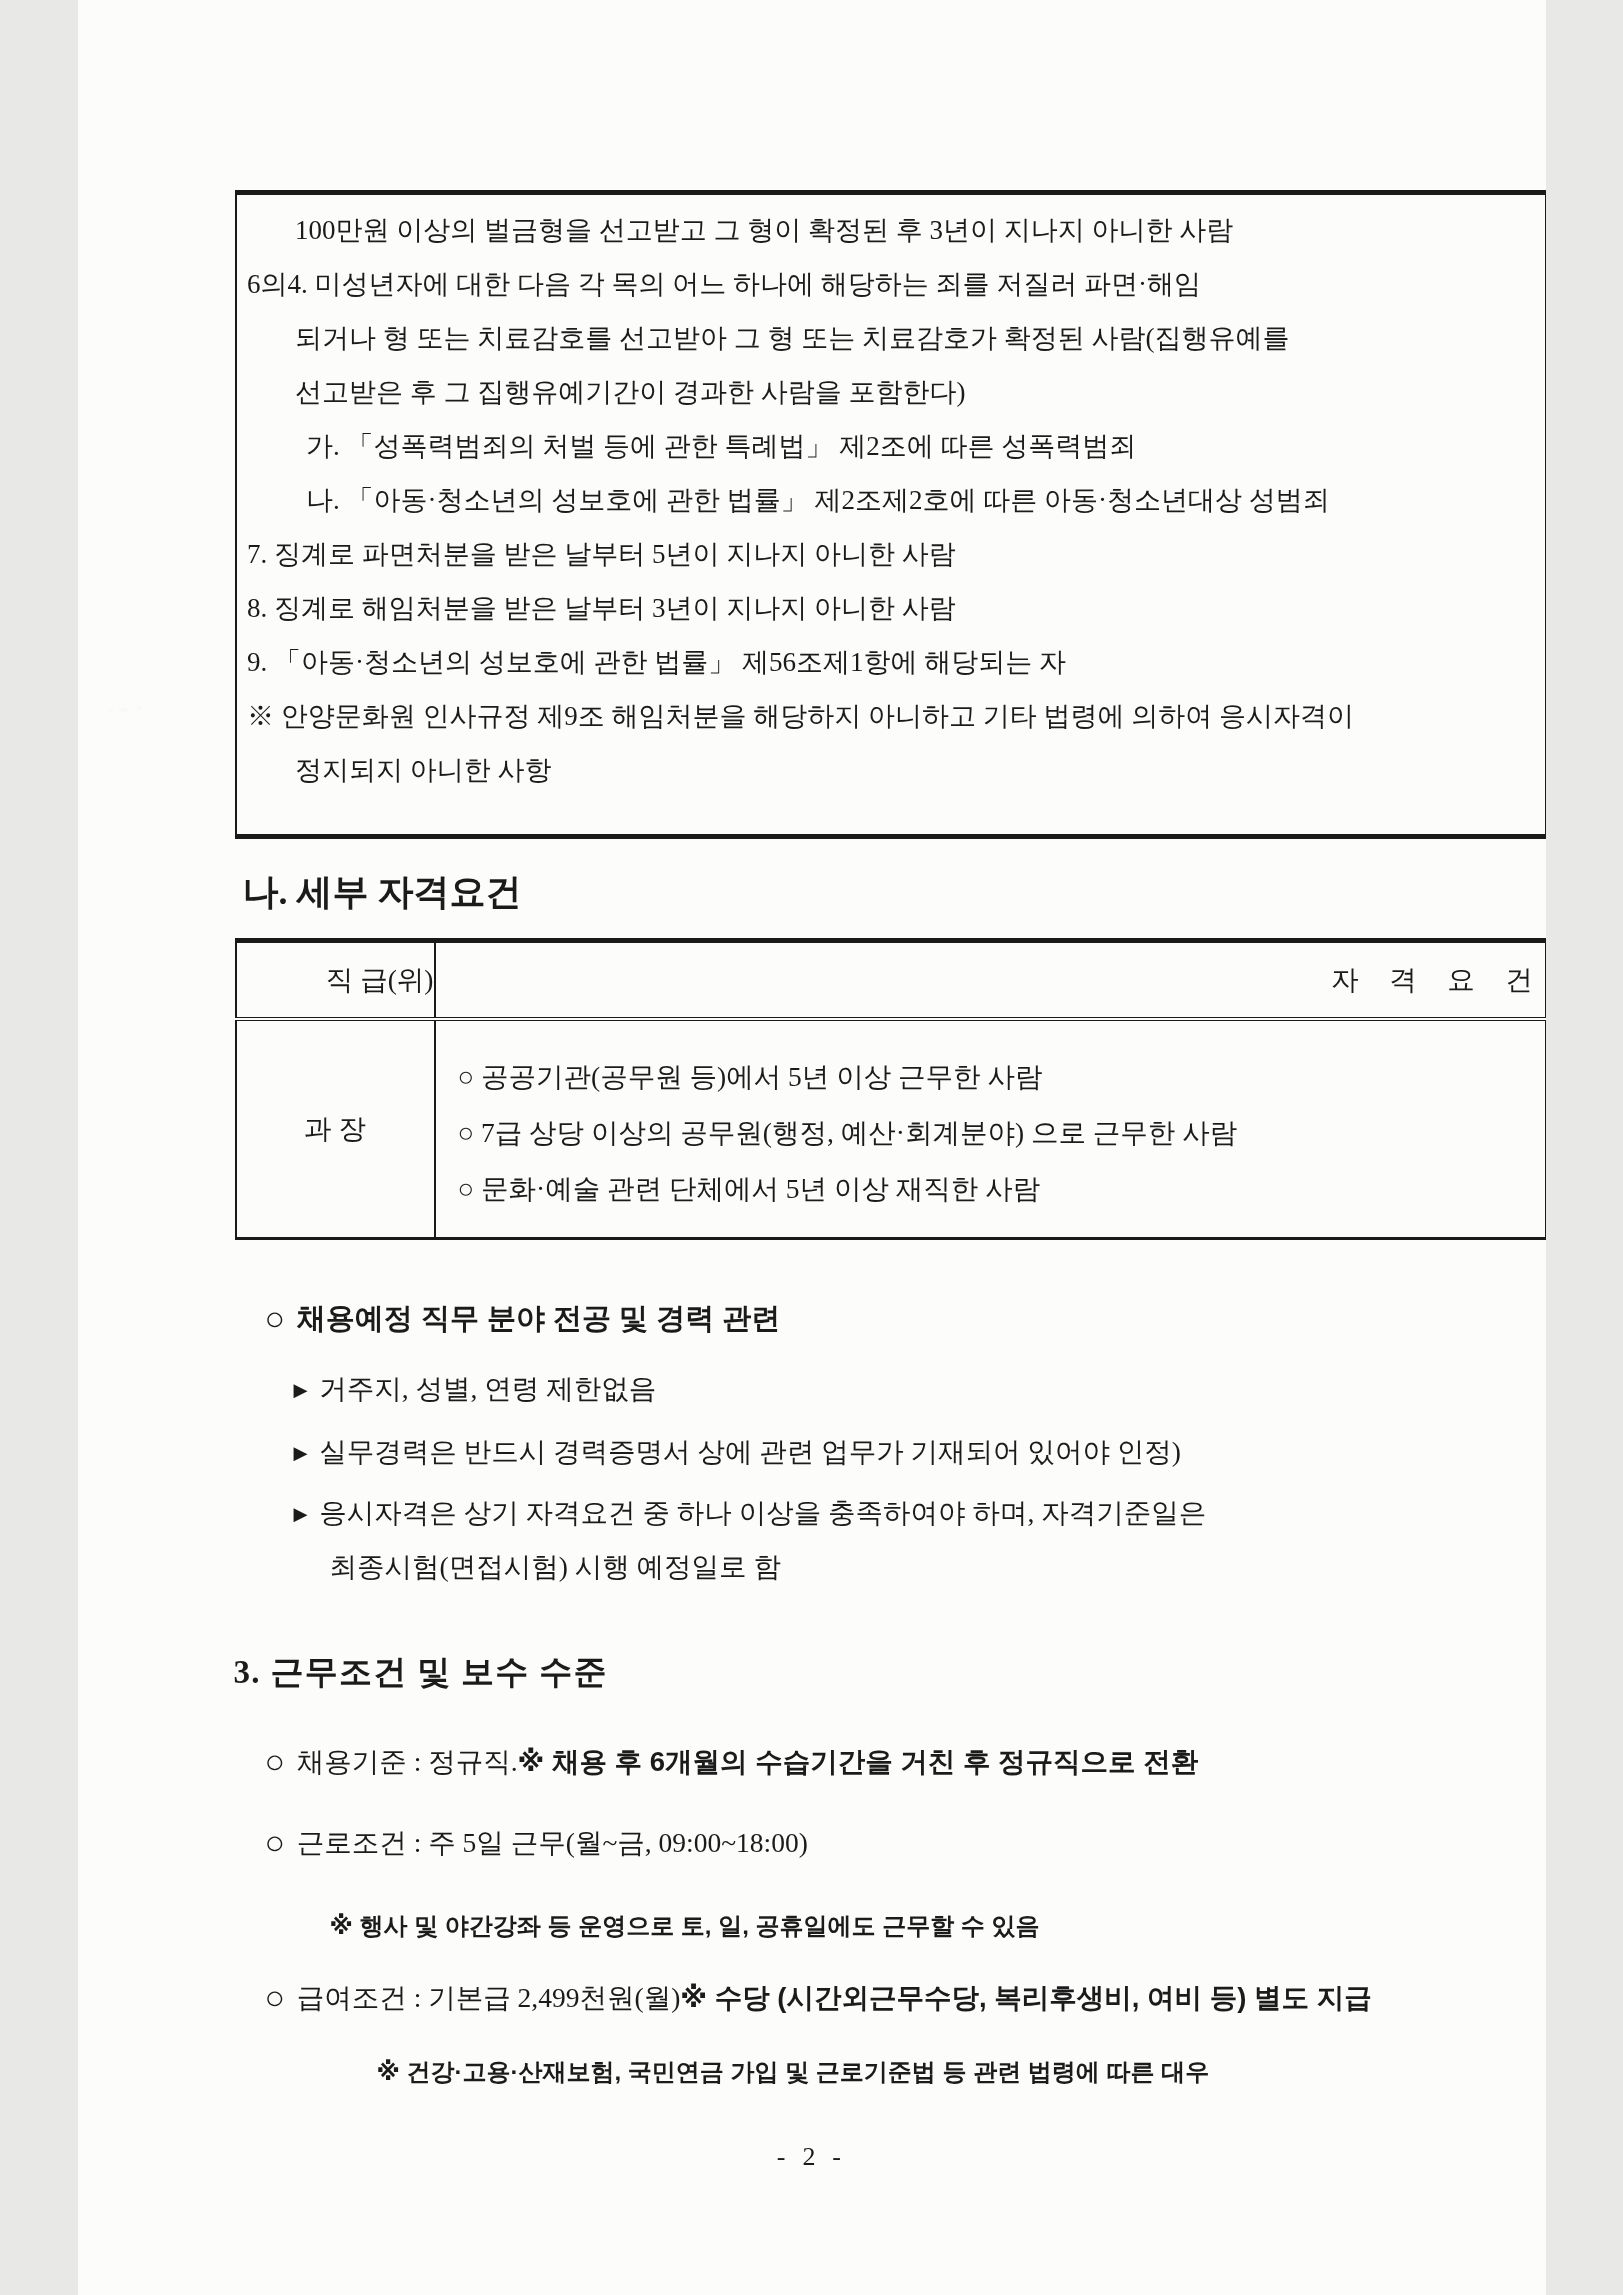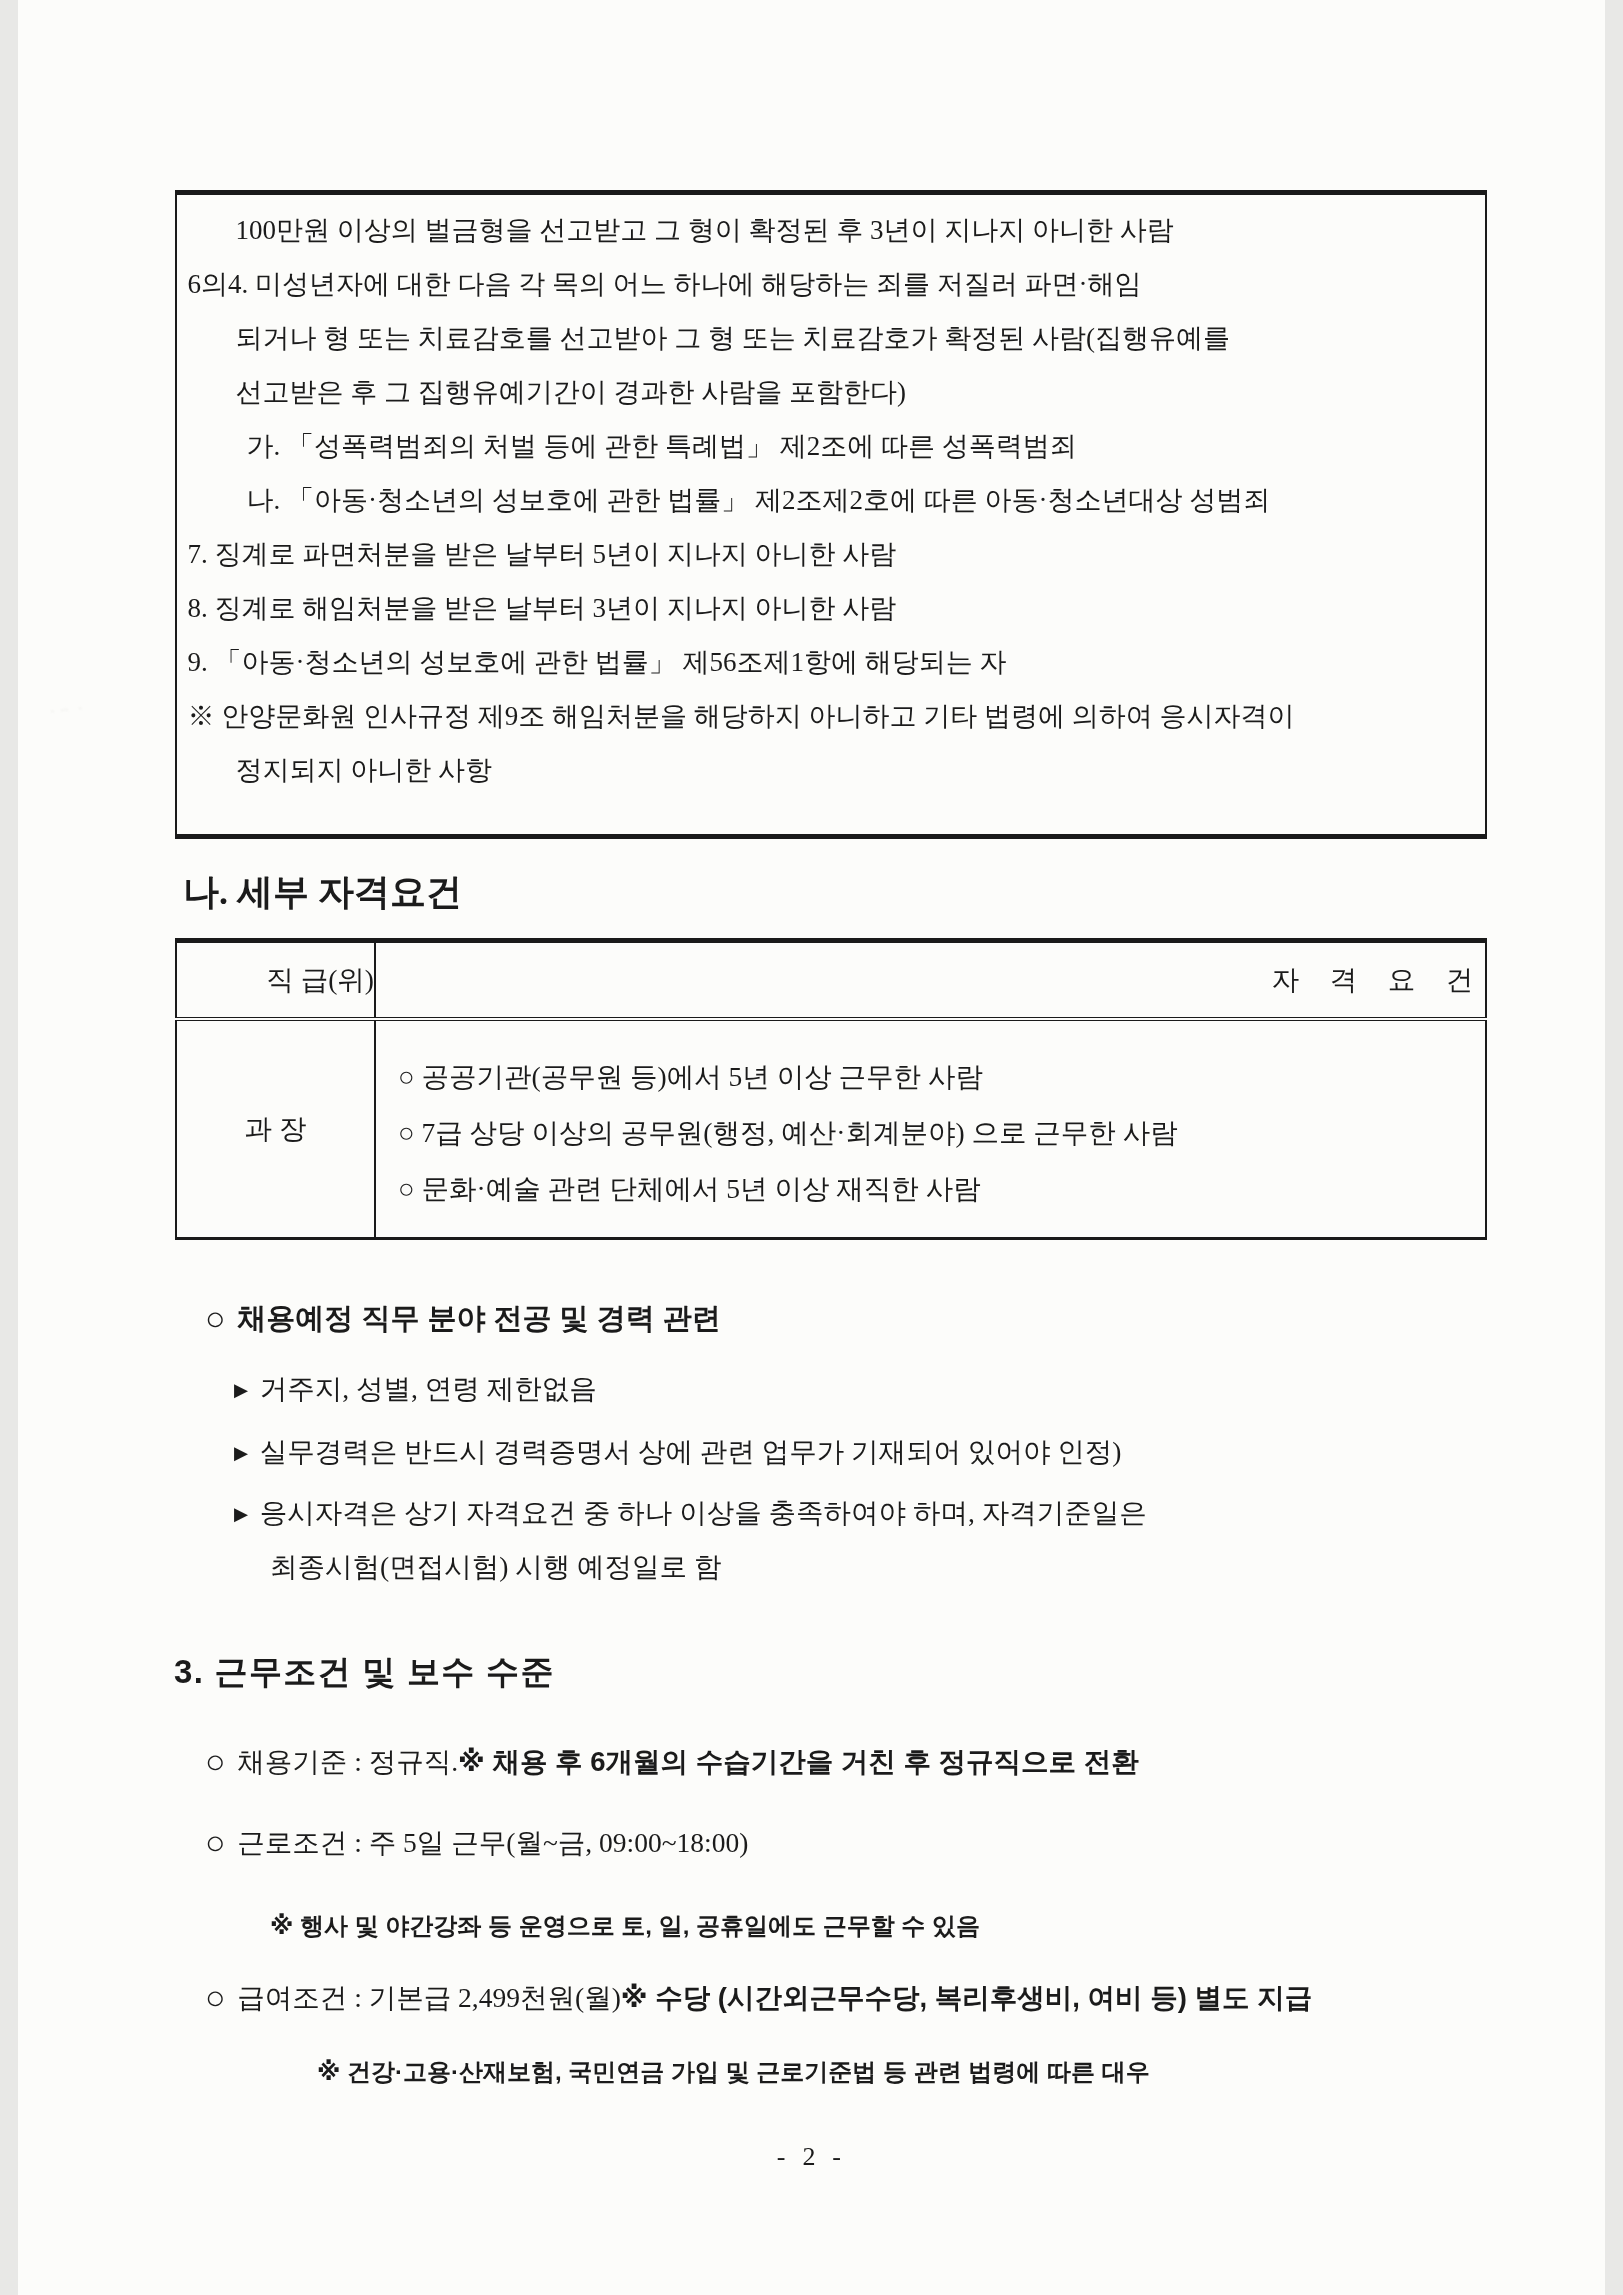--- a/index.html
+++ b/index.html
@@ -4,21 +4,21 @@
 <style>
   :root{
     --ink:#1b1b1b;
     --border:#1a1a1a;
     --paper:#fcfcfa;
   }
   *{margin:0;padding:0;box-sizing:border-box;}
   html,body{background:#e8e8e6;}
   .page{
     position:relative;
-    width:1587px;
+    width:1468px;
     height:2295px;
     margin:0 auto;
     background:var(--paper);
     color:var(--ink);
     overflow:hidden;
   }
   .serif{font-family:"Liberation Serif","DejaVu Serif",serif;}
   .gothic{font-family:"Liberation Sans","DejaVu Sans",sans-serif;font-weight:700;}
 
   
@@ -106,21 +106,21 @@
     font-family:"DejaVu Sans",sans-serif;
   }
   .aline .g{font-family:"Liberation Sans","DejaVu Sans",sans-serif;font-weight:700;}
   .aline .s{font-family:"Liberation Serif","DejaVu Serif",serif;}
 
   .heading3{
     position:absolute;
     left:156px; top:1672px;
     transform:translateY(-50%);
     font-size:33px;
-    font-family:Liberation Sans, sans-serif;
+    font-family:Liberation Serif, serif;
     font-weight:700;
     white-space:nowrap;
     letter-spacing:1.3px;
   }
 
   .subnote{
     position:absolute;
     transform:translateY(-50%);
     left:252px;
     font-size:24px;

